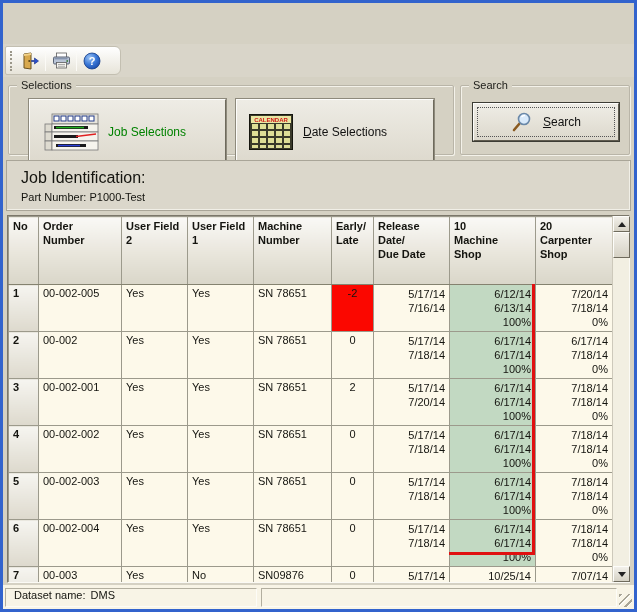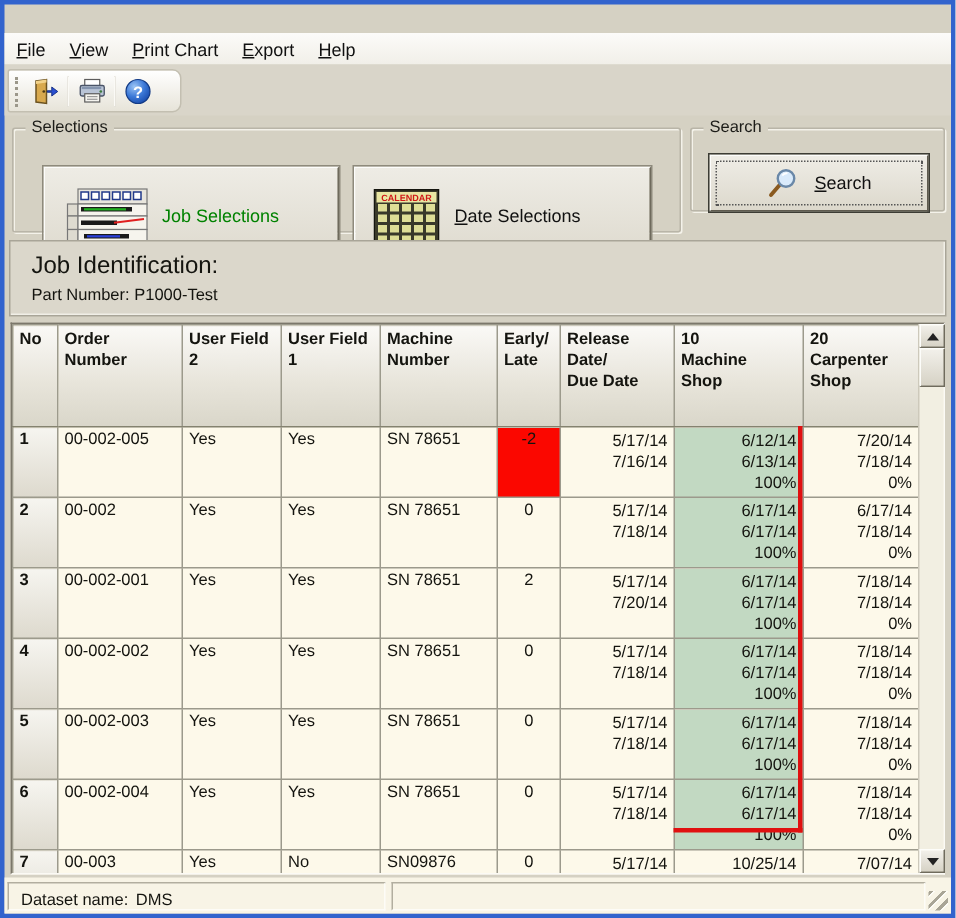--- a/index.html
+++ b/index.html
@@ -40,25 +40,25 @@
   .grip { width:3px; height:20px; border-left:2px dotted #9b978a; margin:0 5px 0 4px; }
   .toolbtn { width:24px; height:24px; display:flex; align-items:center; justify-content:center; border:1px solid transparent; }
   .tool-sep { width:1px; height:20px; background:#b6b2a4; border-right:1px solid #fbfaf6; margin:0 3px; }
 
   
   .groupbox { position:absolute; border:1px solid #b9b5a8; border-radius:2px;
     box-shadow:inset 1px 1px 0 #f4f2ea, 1px 1px 0 #f4f2ea; }
   .groupbox .legend { position:absolute; top:-8px; left:8px; background:#d5d1c3;
     font-size:11px; color:#1c1c18; padding:0 4px; line-height:14px; }
   .gb-selections { left:5px; top:82px; width:446px; height:70px; }
-  .gb-search { left:457px; top:82px; width:170px; height:56px; }
+  .gb-search { left:457px; top:82px; width:170px; height:70px; }
 
   .big-btn { position:absolute; top:13px; height:65px;
     background:linear-gradient(#eeece5,#ddd9cd); border:1px solid; border-color:#fdfdfb #6e6a5c #6e6a5c #fdfdfb;
-    outline:1px solid #8e8a7c; display:flex; align-items:center; font-size:12px; color:#111;margin-top:12px; }
+    outline:1px solid #8e8a7c; display:flex; align-items:center; font-size:12px; color:#111; }
   .btn-job { left:20px; width:197px; }
   .btn-date { left:227px; width:198px; }
   .btn-job .lbl { color:#008200; margin-left:8px; }
   .btn-date .lbl { margin-left:10px; }
   .accel-u { text-decoration:underline; }
 
   .search-btn { position:absolute; left:12px; top:17px; width:146px; height:38px;
     background:linear-gradient(#efede6,#dcd8cc); border:1px solid; border-color:#fdfdfb #5f5b4f #5f5b4f #fdfdfb;
     outline:1px solid #3c3c34; }
   .search-btn .focus { position:absolute; inset:3px; border:1px dotted #555;
@@ -98,38 +98,31 @@
     border:1px solid; border-color:#fdfdfa #6f6b5d #6f6b5d #fdfdfa; display:flex; align-items:center; justify-content:center; }
   .sbtn.up { top:0; } .sbtn.down { bottom:0; }
   .tri-up { width:0; height:0; border-left:4px solid transparent; border-right:4px solid transparent; border-bottom:5px solid #222; }
   .tri-down { width:0; height:0; border-left:4px solid transparent; border-right:4px solid transparent; border-top:5px solid #222; }
   .sthumb { position:absolute; left:0; top:16px; width:17px; height:26px;
     background:linear-gradient(#f2f0ea,#d6d2c5); border:1px solid; border-color:#fdfdfa #6f6b5d #6f6b5d #fdfdfa; }
 
   
   .statusbar { position:absolute; left:0; right:0; bottom:0; height:24px; background:#f8f4e6; }
   .spanel { position:absolute; top:3px; bottom:2px; border:1px solid; border-color:#b2ae9f #fdfcf7 #fdfcf7 #b2ae9f;
-    font-size:11px; color:#14140f; display:flex; align-items:flex-end; padding:0 8px; gap:5px; }
+    font-size:11px; color:#14140f; display:flex; align-items:flex-start; padding:0 8px; gap:5px; }
   .sp1 { left:2px; width:252px; } .sp2 { left:258px; right:17px; }
   .resize-grip { position:absolute; right:2px; bottom:2px; width:13px; height:13px;
     background:repeating-linear-gradient(-45deg, transparent 0 3px, #fdfcf7 3px 4px, #a9a596 4px 6px); }
 </style>
 </head>
 <body>
 
 <div class="window">
 
 
-  <div class="menubar">
-    <div class="menu-item"><span class="accel">F</span><span>ile</span></div>
-    <div class="menu-item"><span class="accel">V</span><span>iew</span></div>
-    <div class="menu-item"><span class="accel">P</span><span>rint Chart</span></div>
-    <div class="menu-item"><span class="accel">E</span><span>xport</span></div>
-    <div class="menu-item"><span class="accel">H</span><span>elp</span></div>
-  </div>
 
   <div class="toolbarrow">
     <div class="toolband">
       <div class="grip"></div>
       <div class="toolbtn">
         <svg width="18" height="18" viewBox="0 0 18 18">
           <polygon points="3,2 10,1 10,17 3,16" fill="#d8a94e" stroke="#6b5220" stroke-width="1"></polygon>
           <polygon points="3,2 10,1 10,3 3,4" fill="#f2d28a"></polygon>
           <circle cx="8.2" cy="9" r="0.9" fill="#4d3a12"></circle>
           <path d="M10.5 8.5 h3 v-2.5 l4 3 -4 3 v-2.5 h-3 z" fill="#2a4fd0" stroke="#102a80" stroke-width="0.6"></path>

